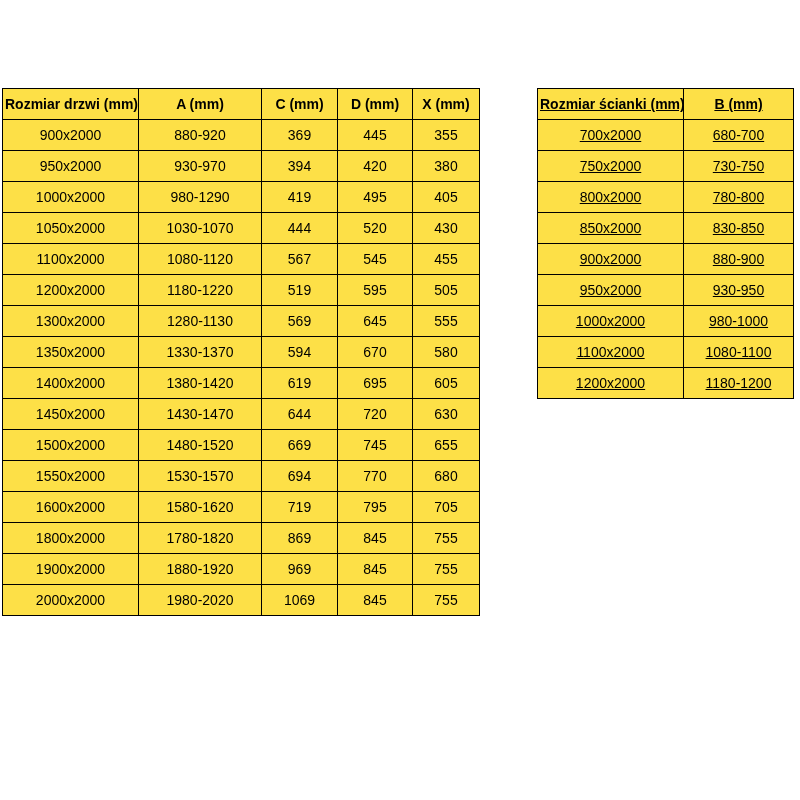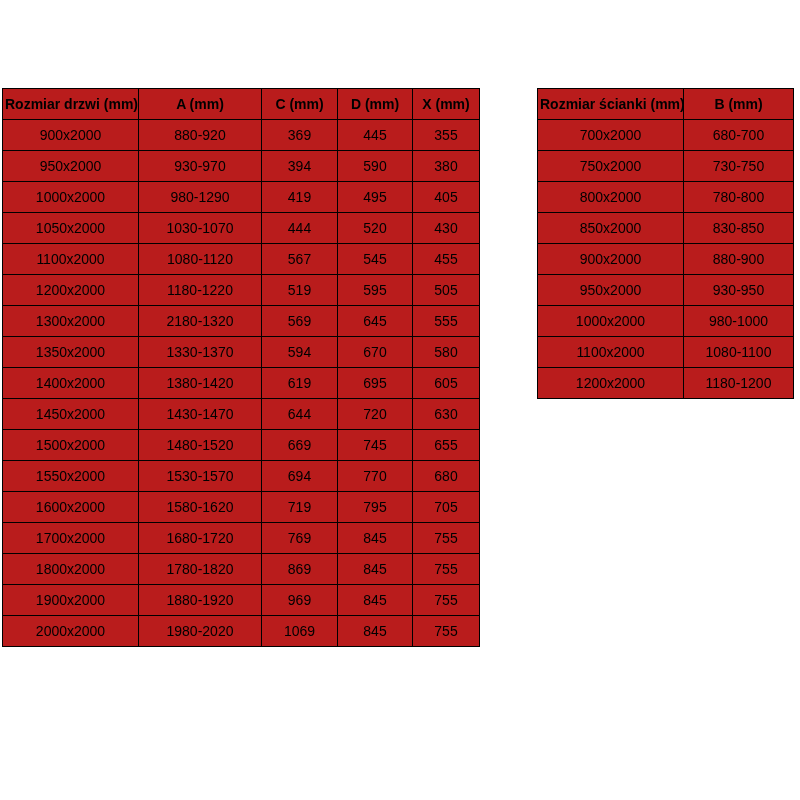--- a/index.html
+++ b/index.html
@@ -11,21 +11,21 @@
     height: 800px;
     background: #ffffff;
     font-family: "Liberation Sans", sans-serif;
     position: relative;
     color: #000000;
   }
   table {
     border-collapse: collapse;
     table-layout: fixed;
     position: absolute;
-    background: #b91c1c;
+    background: #fde047;
   }
   th, td {
     border: 1px solid #000000;
     text-align: center;
     vertical-align: middle;
     height: 30px;
     font-size: 14px;
     padding: 0 2px;
     color: #000000;
     overflow: hidden;
@@ -36,20 +36,21 @@
   }
   #door-table {
     left: 2px;
     top: 88px;
     width: 477px;
   }
   #wall-table {
     left: 537px;
     top: 88px;
     width: 256px;
+    text-decoration: underline;
   }
 </style>
 </head>
 <body>
 
 <table id="door-table">
   <colgroup>
     <col style="width:136px">
     <col style="width:123px">
     <col style="width:76px">
@@ -70,21 +71,21 @@
         <td>900x2000</td>
         <td>880-920</td>
         <td>369</td>
         <td>445</td>
         <td>355</td>
       </tr>
       <tr>
         <td>950x2000</td>
         <td>930-970</td>
         <td>394</td>
-        <td>590</td>
+        <td>420</td>
         <td>380</td>
       </tr>
       <tr>
         <td>1000x2000</td>
         <td>980-1290</td>
         <td>419</td>
         <td>495</td>
         <td>405</td>
       </tr>
       <tr>
@@ -103,21 +104,21 @@
       </tr>
       <tr>
         <td>1200x2000</td>
         <td>1180-1220</td>
         <td>519</td>
         <td>595</td>
         <td>505</td>
       </tr>
       <tr>
         <td>1300x2000</td>
-        <td>2180-1320</td>
+        <td>1280-1130</td>
         <td>569</td>
         <td>645</td>
         <td>555</td>
       </tr>
       <tr>
         <td>1350x2000</td>
         <td>1330-1370</td>
         <td>594</td>
         <td>670</td>
         <td>580</td>
@@ -149,27 +150,20 @@
         <td>694</td>
         <td>770</td>
         <td>680</td>
       </tr>
       <tr>
         <td>1600x2000</td>
         <td>1580-1620</td>
         <td>719</td>
         <td>795</td>
         <td>705</td>
-      </tr>
-      <tr>
-        <td>1700x2000</td>
-        <td>1680-1720</td>
-        <td>769</td>
-        <td>845</td>
-        <td>755</td>
       </tr>
       <tr>
         <td>1800x2000</td>
         <td>1780-1820</td>
         <td>869</td>
         <td>845</td>
         <td>755</td>
       </tr>
       <tr>
         <td>1900x2000</td>

